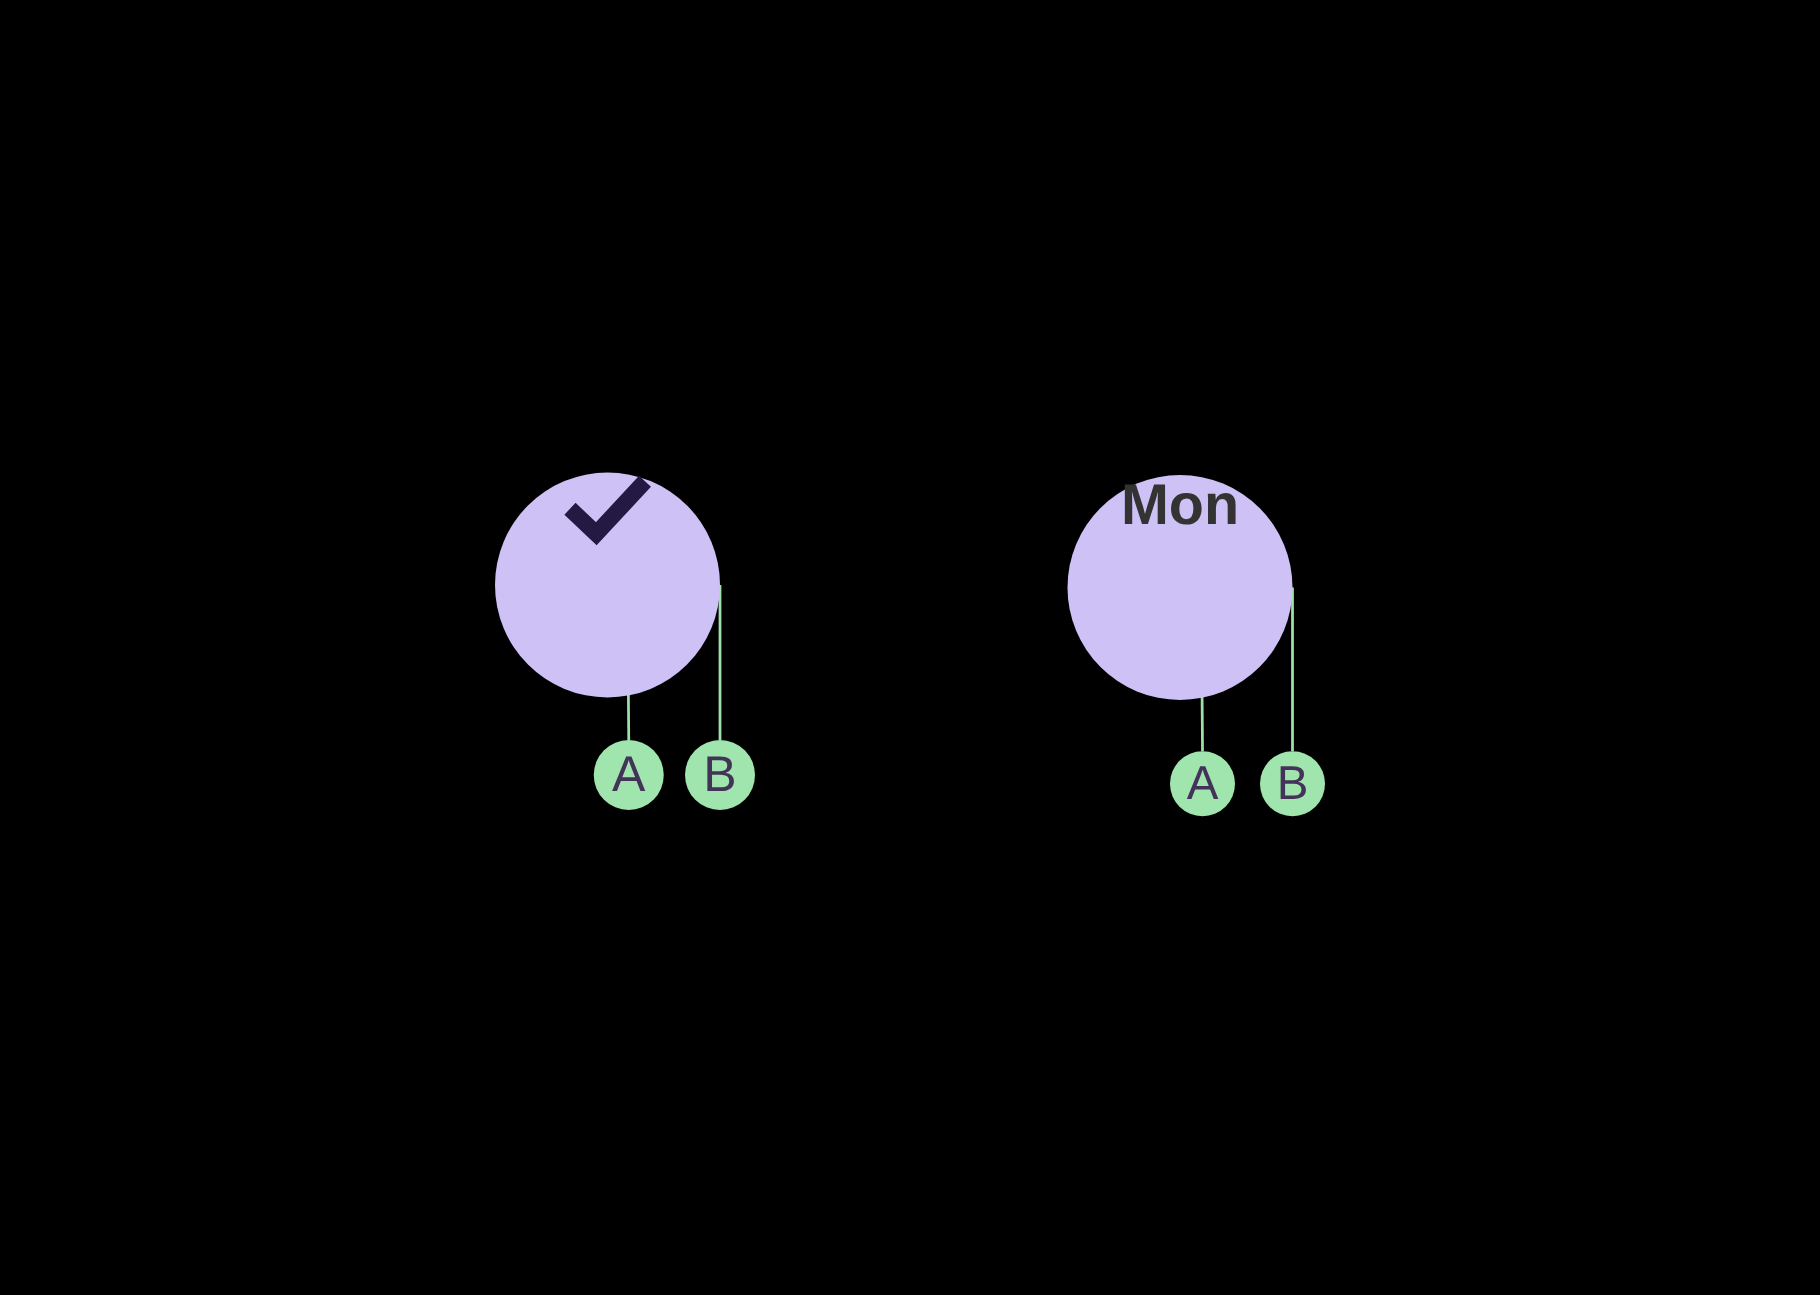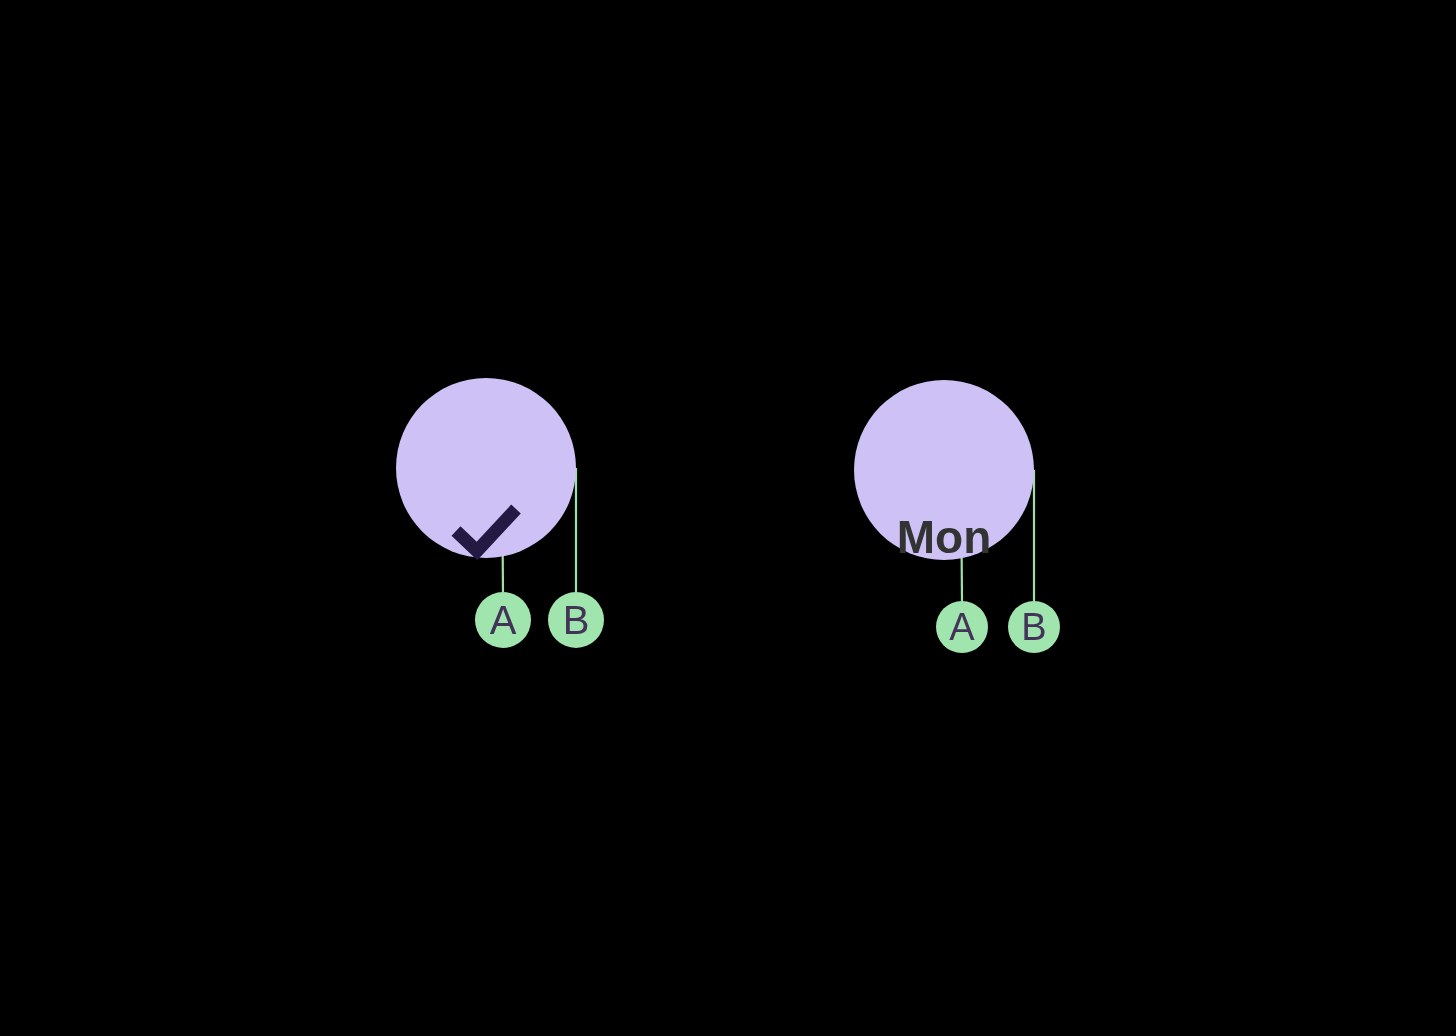--- a/index.html
+++ b/index.html
@@ -36,21 +36,21 @@
     left: 0;
     top: 0;
     width: 1456px;
     height: 1036px;
   }
   .parent-node {
     position: absolute;
     border-radius: 50%;
     background: #cdc1f5;
     display: flex;
-    align-items: flex-end;
+    align-items: flex-start;
     justify-content: center;
     pointer-events: auto;
   }
   .child-node {
     position: absolute;
     border-radius: 50%;
     background: #a0e5ae;
     display: flex;
     align-items: center;
     justify-content: center;

